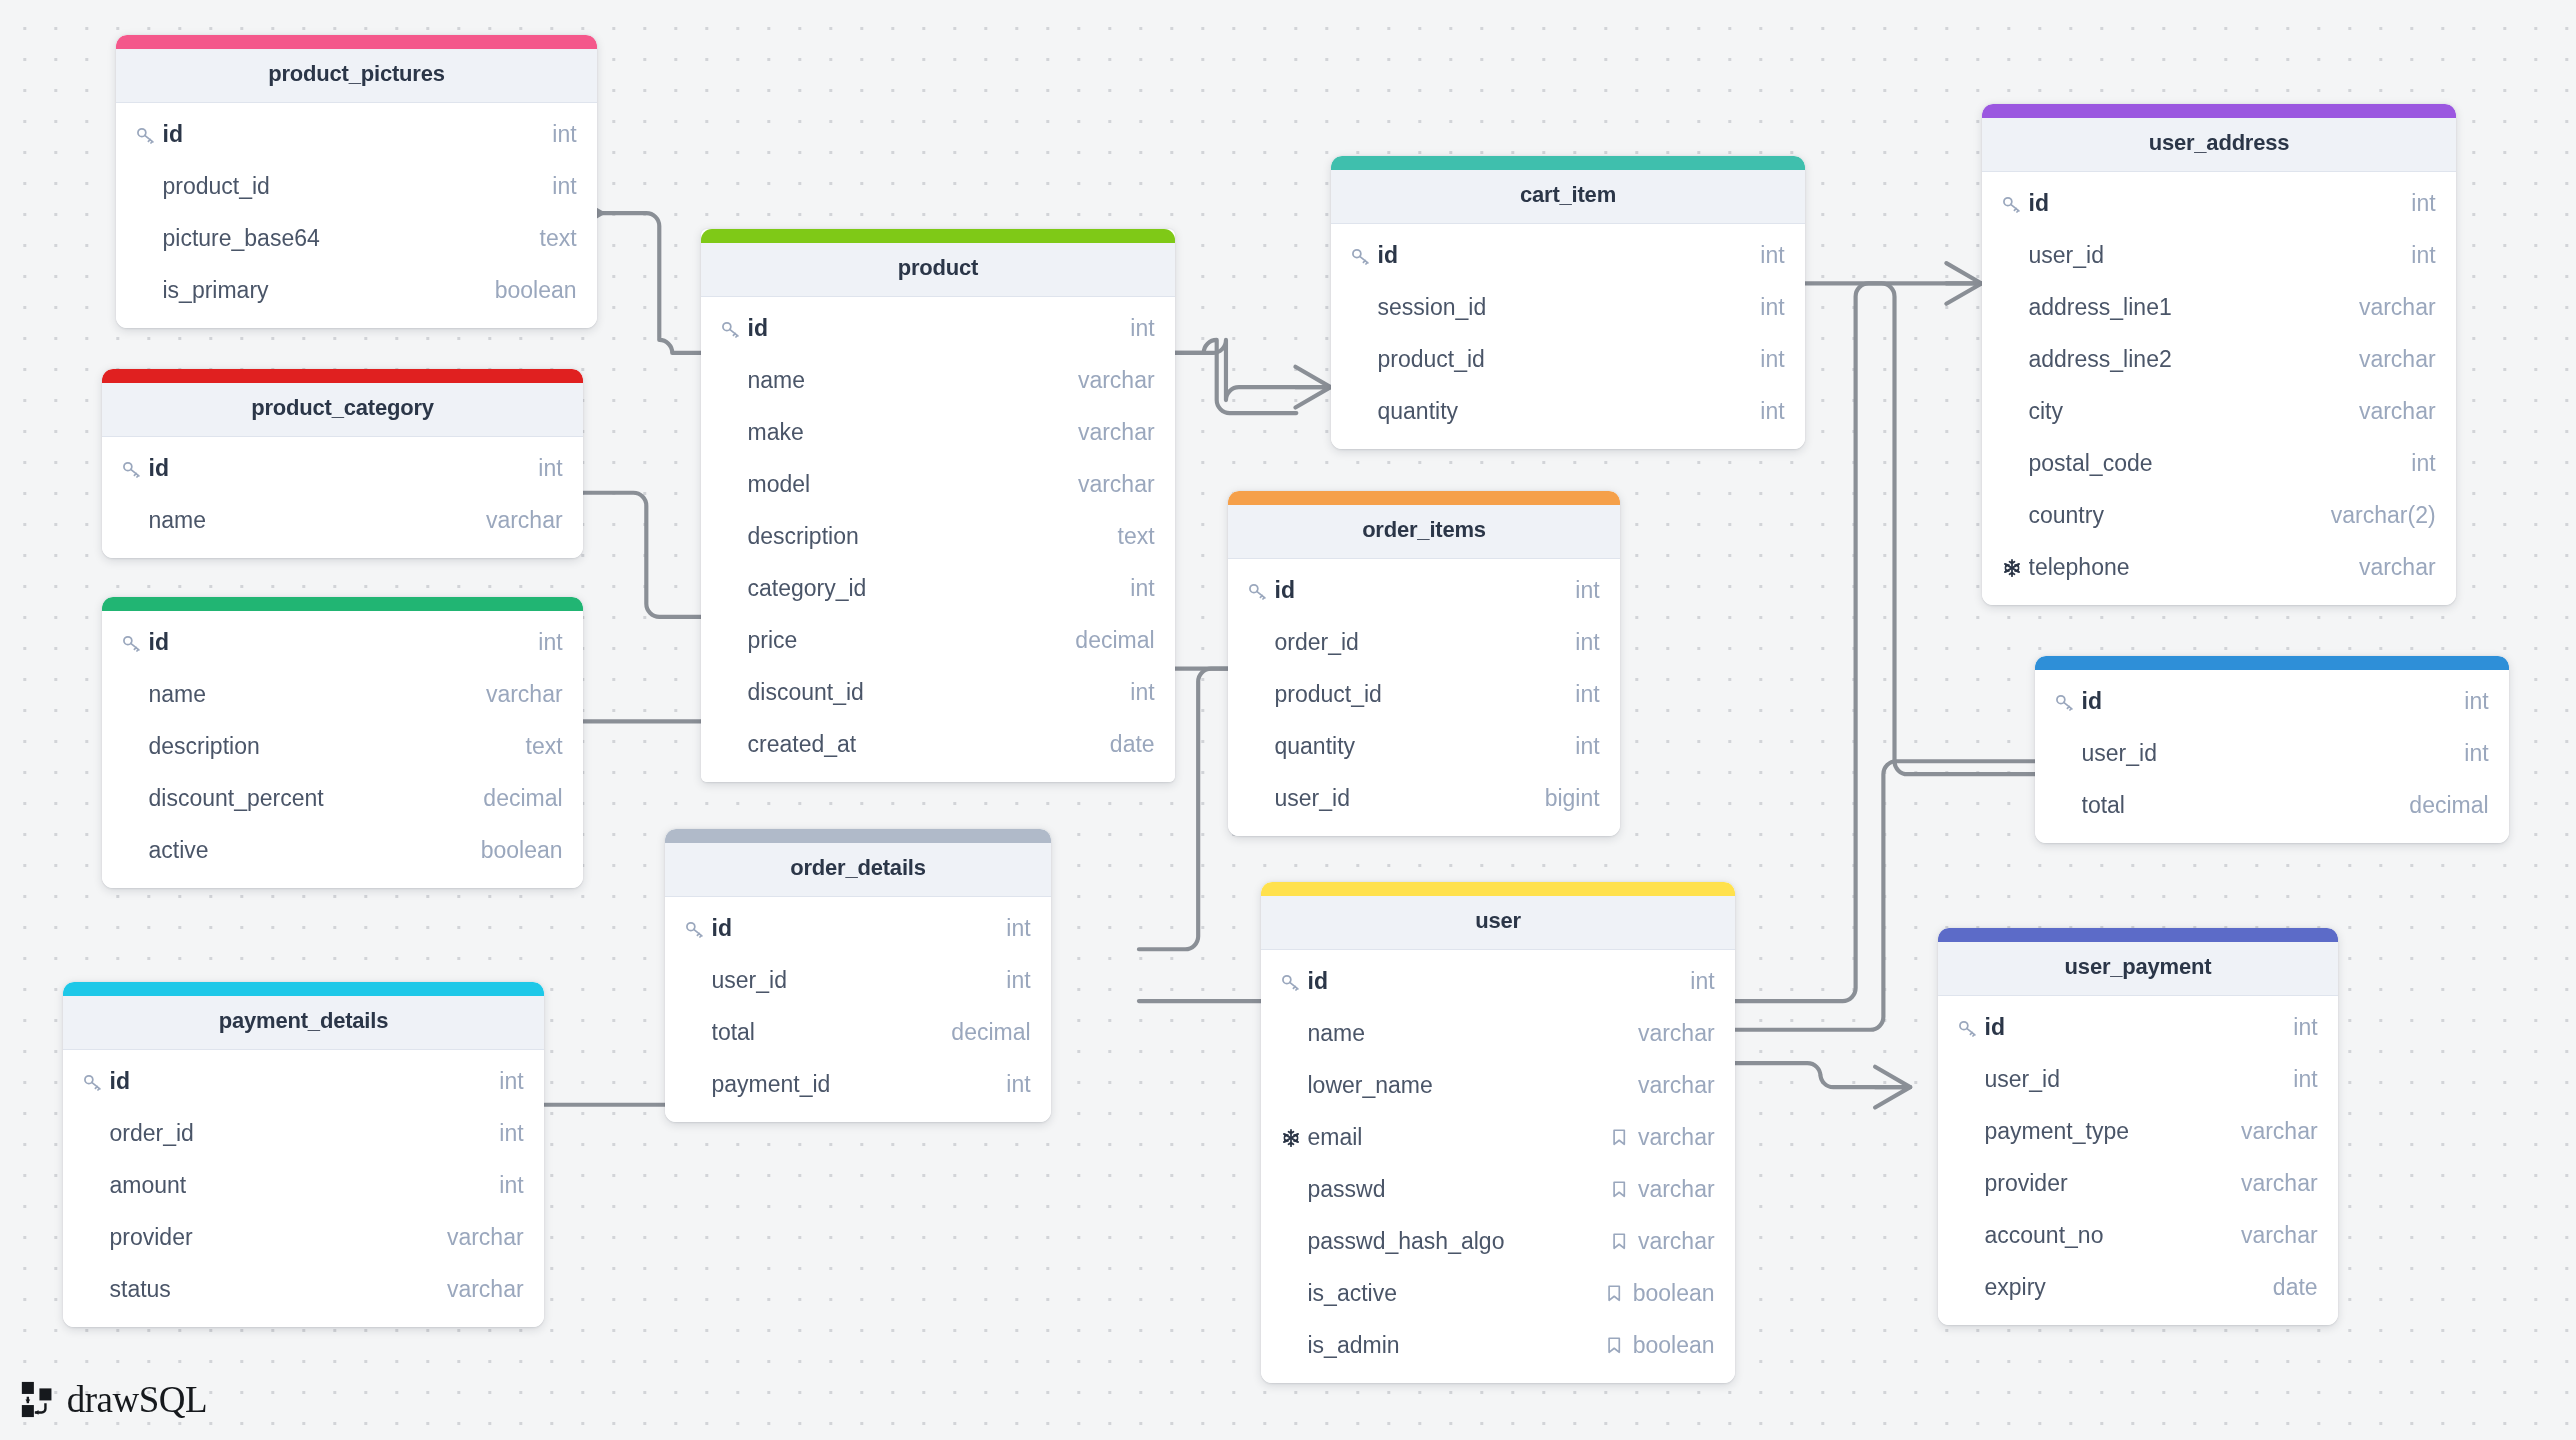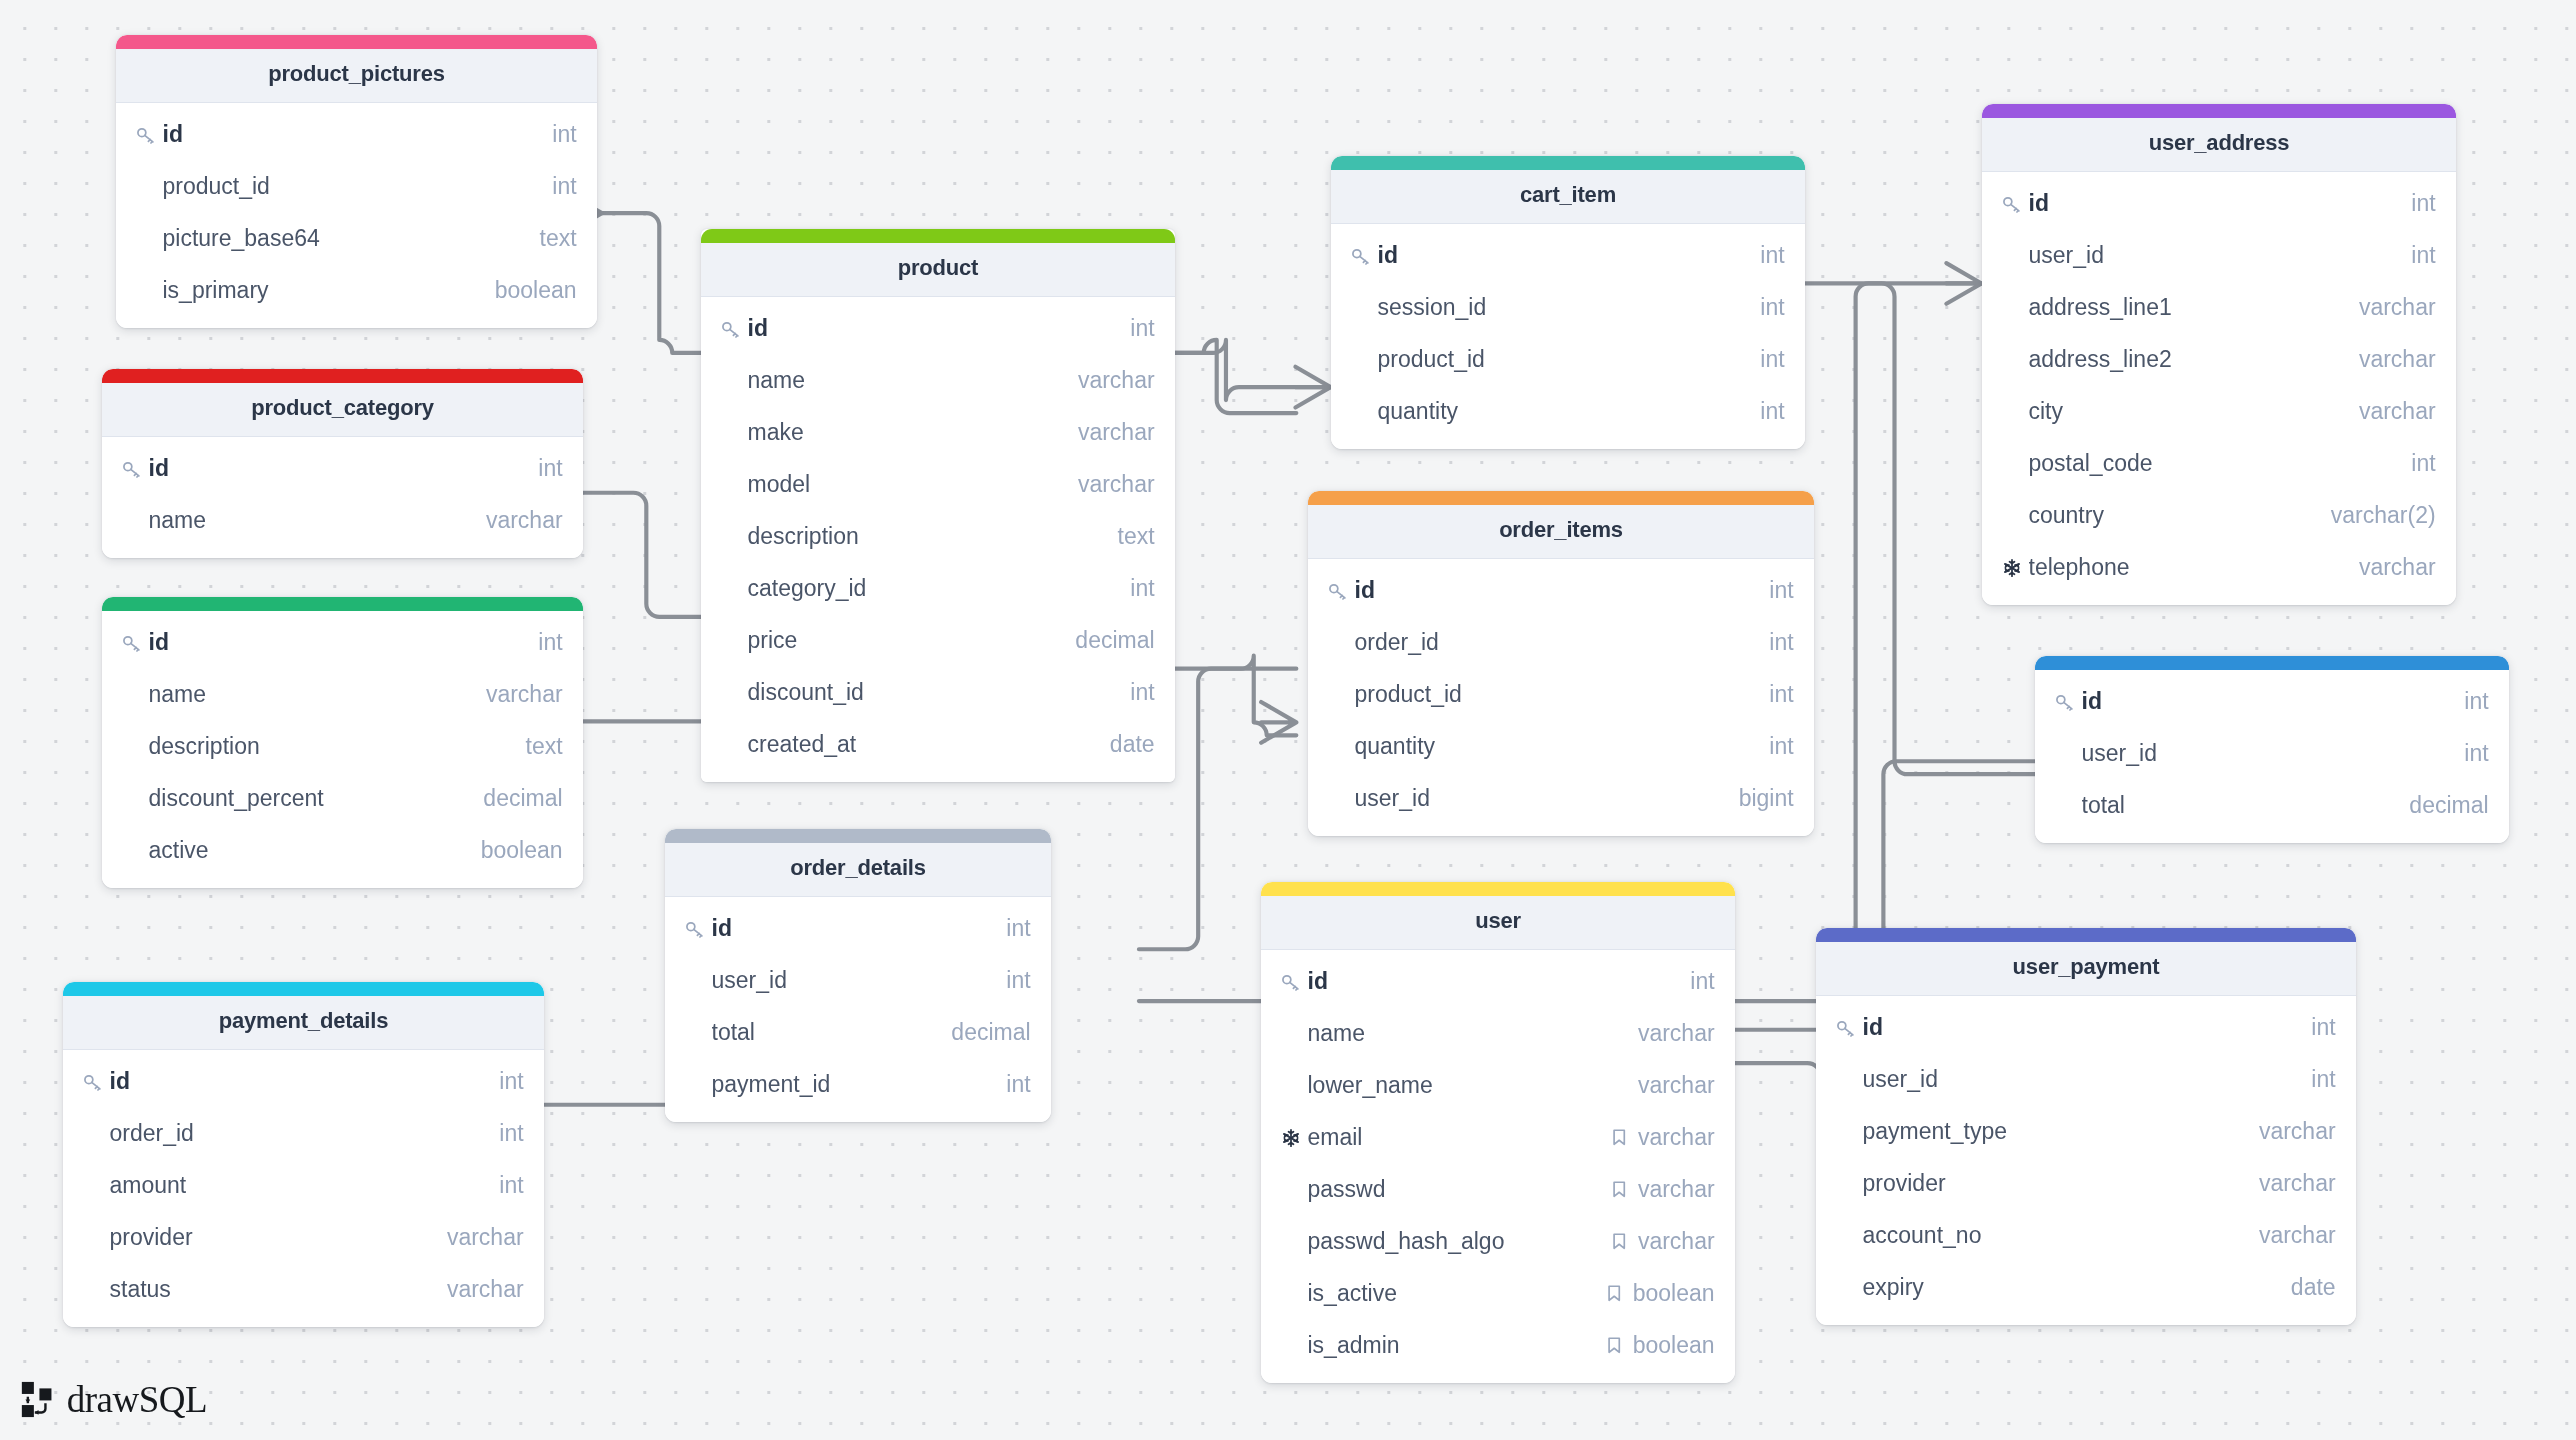--- a/index.html
+++ b/index.html
@@ -498,21 +498,21 @@
           </div>
           <div class="row">
             <span class="lead"></span>
             <span class="colname">quantity</span>
             <span class="typewrap">
               <span class="coltype">int</span>
             </span>
           </div>
         </div>
       </div>
-      <div class="table-card" style="left: 1308px; top: 491px; width: 506px;">
+      <div class="table-card" style="left: 1228px; top: 491px; width: 392px;">
         <div class="table-accent" style="background: rgb(245, 160, 74);"></div>
         <div class="table-title">order_items</div>
         <div class="table-body">
           <div class="row pk">
             <span class="lead">
               <span class="ico">
                 <svg width="22" height="22" viewBox="0 0 24 24">
                   <circle cx="7.5" cy="9.5" r="4.3" fill="none" stroke="#9aa7bd" stroke-width="1.9"></circle>
                   <path d="M10.6,12.4 L19.5,19.5 M16.6,16.9 L14.6,19.0 M19.0,19.0 L17.4,20.7" fill="none" stroke="#9aa7bd" stroke-width="1.9" stroke-linecap="round"></path>
                 </svg>
@@ -774,21 +774,21 @@
           </div>
           <div class="row">
             <span class="lead"></span>
             <span class="colname">total</span>
             <span class="typewrap">
               <span class="coltype">decimal</span>
             </span>
           </div>
         </div>
       </div>
-      <div class="table-card" style="left: 1816px; top: 928px; width: 540px;">
+      <div class="table-card" style="left: 1938px; top: 928px; width: 400px;">
         <div class="table-accent" style="background: rgb(92, 107, 200);"></div>
         <div class="table-title">user_payment</div>
         <div class="table-body">
           <div class="row pk">
             <span class="lead">
               <span class="ico">
                 <svg width="22" height="22" viewBox="0 0 24 24">
                   <circle cx="7.5" cy="9.5" r="4.3" fill="none" stroke="#9aa7bd" stroke-width="1.9"></circle>
                   <path d="M10.6,12.4 L19.5,19.5 M16.6,16.9 L14.6,19.0 M19.0,19.0 L17.4,20.7" fill="none" stroke="#9aa7bd" stroke-width="1.9" stroke-linecap="round"></path>
                 </svg>

